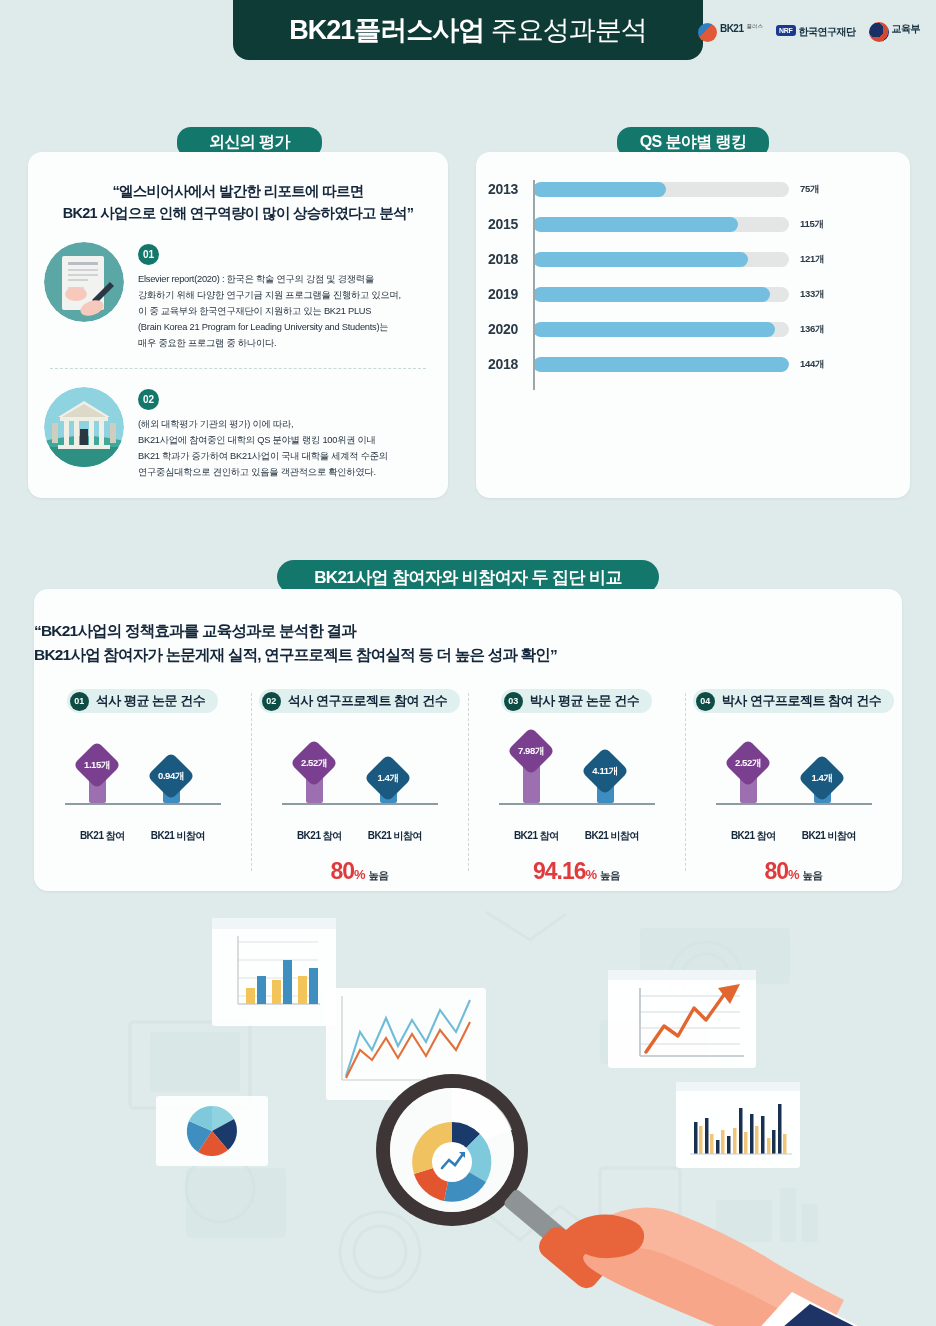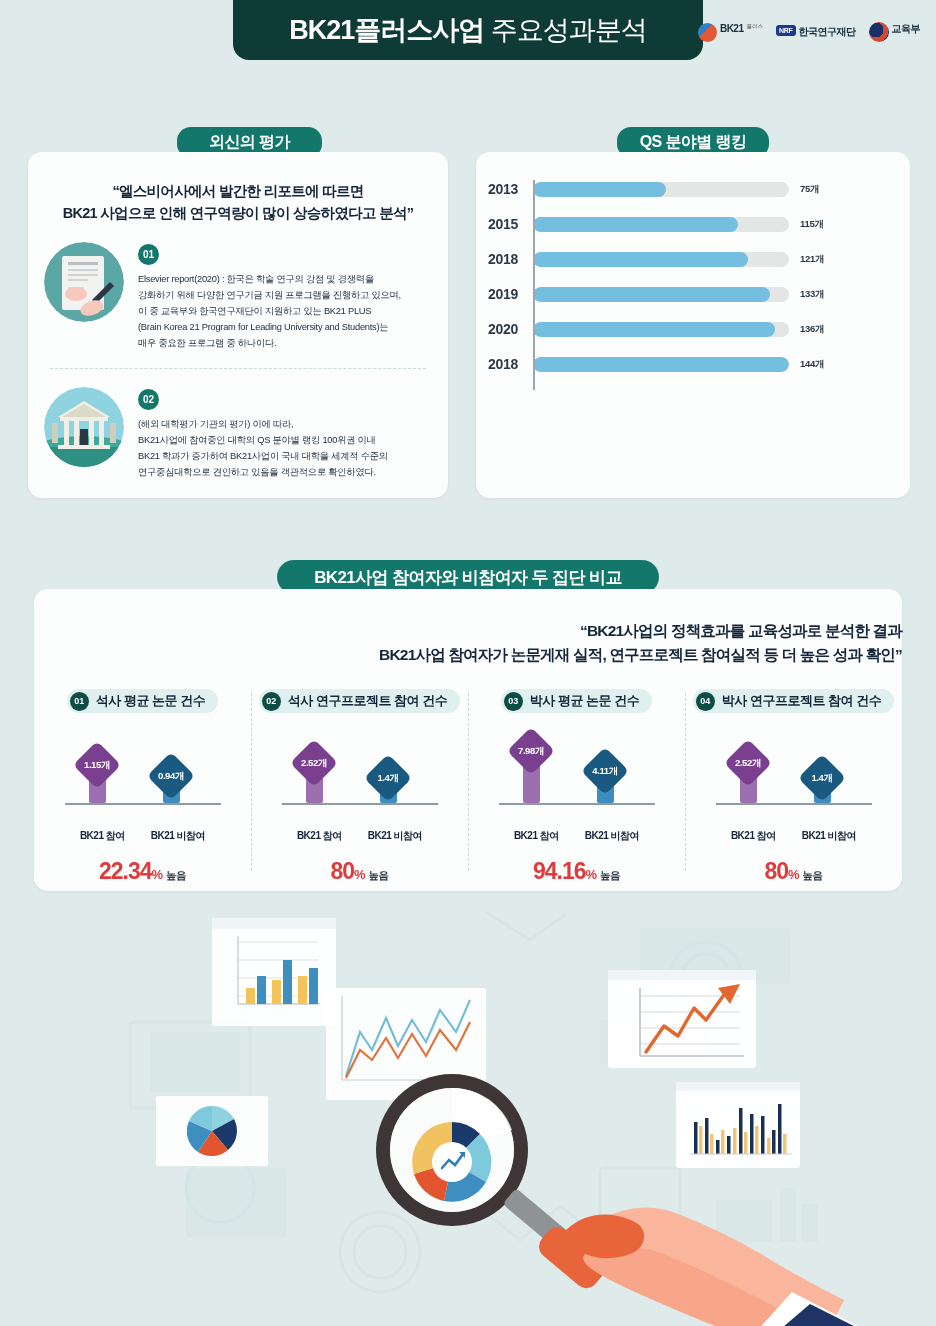--- a/index.html
+++ b/index.html
@@ -81,21 +81,21 @@
   }
   .bfill { height:100%; background:#74bee0; border-radius:8px; }
   .bval { margin-left:11px; font-size:9.5px; font-weight:bold; color:#2b3a46; letter-spacing:-0.3px; }
 
   
   .pill-compare {
     position:absolute; left:277px; top:560px; width:382px; height:34px; font-size:17px; border-radius:17px;
   }
   .panel-compare { left:34px; top:589px; width:868px; height:302px; }
   .quote-compare {
-    margin:30px auto 0; text-align:right; font-size:15.5px; font-weight:bold;
+    margin:30px auto 0; text-align:left; font-size:15.5px; font-weight:bold;
     color:#14263a; line-height:1.55; letter-spacing:-0.8px;
   }
   .cards { display:flex; margin-top:22px; }
   .card { flex:1; position:relative; padding:0 6px; }
   .card + .card::before {
     content:""; position:absolute; left:0; top:4px; bottom:14px; width:0;
     border-left:1px dashed #cdd9d9;
   }
   .card-head {
     margin:0 auto; height:24px; background:#dff0ee; border-radius:12px;
@@ -304,23 +304,20 @@
           <div class="arrow-group arrow-b" style="left:64%;transform:translateX(-50%);">
             <div class="arrow-head">
               <span class="arrow-val">0.94개</span>
             </div>
             <div class="arrow-shaft" style="height:27px"></div>
           </div>
         </div>
         <div class="xlabels">
           <span class="xlabel">BK21 참여</span>
           <span class="xlabel">BK21 비참여</span>
-        </div>
-        <div class="result">
-          <span class="result-num">22.34</span><span class="result-pct">%</span><span class="result-sfx">높음</span>
         </div>
       </div>
 
       <div class="card">
         <div class="card-head-wrap"><div class="card-head">
           <span class="card-num">02</span>
           <span class="card-title">석사 연구프로젝트 참여 건수</span>
         </div></div>
         <div class="arrows">
           <div class="baseline"></div>

